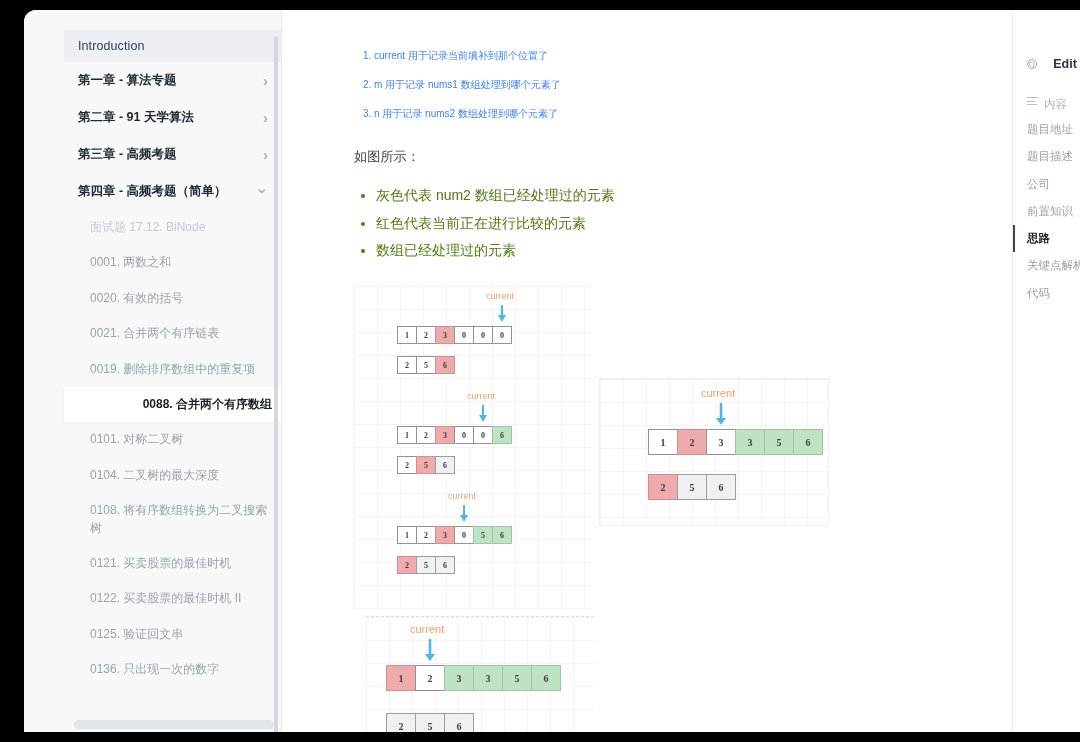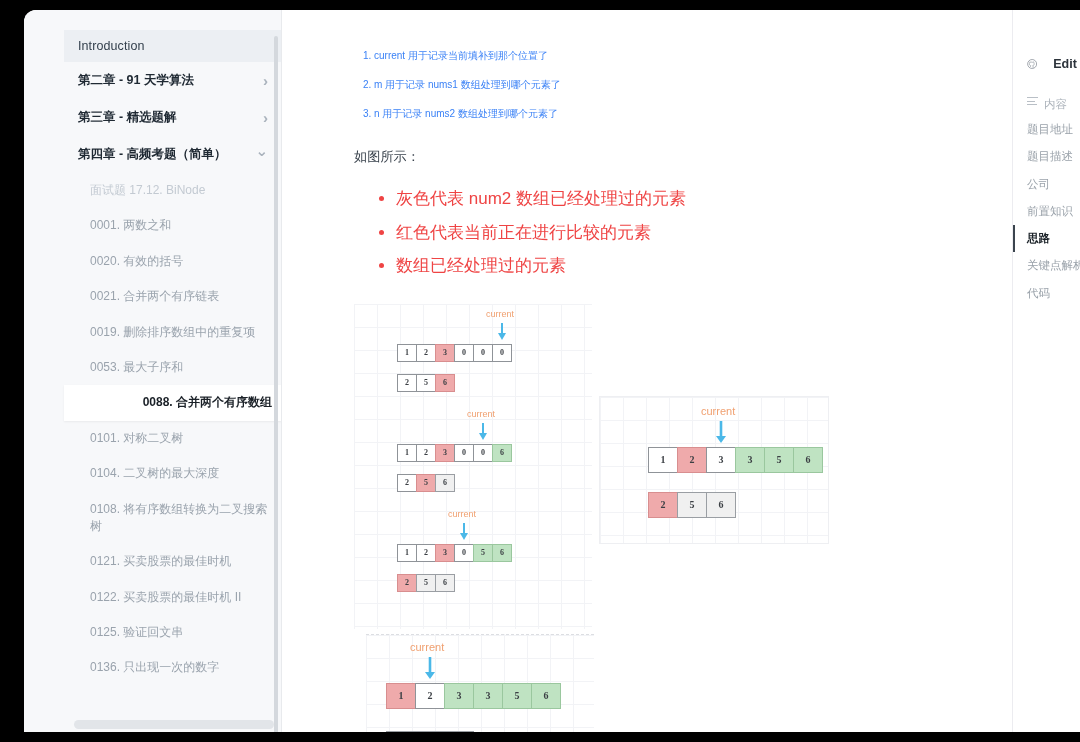--- a/index.html
+++ b/index.html
@@ -115,24 +115,23 @@
     line-height: 1.78;
     margin-top: 11px;
   }
   p.para {
     font-size: 13.2px;
     color: #3b444e;
     margin: 26px 0 16px 0;
   }
   ul.legend { margin: 0; padding: 0 0 0 22px; list-style: disc; }
   ul.legend li {
-    font-size: 17px;
-    color: #ef4444;
+    font-size: 14px;
+    color: #4d7c0f;
     line-height: 1.95;
-    margin-left: 20px;
   }
 
   
   .diagram-area { position: relative; margin-top: 22px; }
 
   .panel {
     position: absolute;
     background-color: #ffffff;
     background-image:
       linear-gradient(to right, #f2f3f6 1px, transparent 1px),
@@ -229,37 +228,40 @@
 
 <div id="app-window">
 
   <nav id="sidebar">
     <div id="sidebar-scroll">
       <div class="nav-intro">
         <span>Introduction</span>
       </div>
       <div id="chapters">
           <div class="nav-chapter">
+            <span>第一章 - 算法专题</span>
+            <span class="chev right"></span>
+          </div>
+          <div class="nav-chapter">
             <span>第二章 - 91 天学算法</span>
             <span class="chev right"></span>
           </div>
           <div class="nav-chapter">
-            <span>第三章 - 精选题解</span>
+            <span>第三章 - 高频考题</span>
             <span class="chev right"></span>
           </div>
           <div class="nav-chapter">
             <span>第四章 - 高频考题（简单）</span>
             <span class="chev down"></span>
           </div>
           <div class="nav-item dim"><span>面试题 17.12. BiNode</span></div>
           <div class="nav-item"><span>0001. 两数之和</span></div>
           <div class="nav-item"><span>0020. 有效的括号</span></div>
           <div class="nav-item"><span>0021. 合并两个有序链表</span></div>
           <div class="nav-item"><span>0019. 删除排序数组中的重复项</span></div>
-          <div class="nav-item"><span>0053. 最大子序和</span></div>
           <div class="nav-item active"><span>0088. 合并两个有序数组</span></div>
           <div class="nav-item"><span>0101. 对称二叉树</span></div>
           <div class="nav-item"><span>0104. 二叉树的最大深度</span></div>
           <div class="nav-item"><span>0108. 将有序数组转换为二叉搜索树</span></div>
           <div class="nav-item"><span>0121. 买卖股票的最佳时机</span></div>
           <div class="nav-item"><span>0122. 买卖股票的最佳时机 II</span></div>
           <div class="nav-item"><span>0125. 验证回文串</span></div>
           <div class="nav-item"><span>0136. 只出现一次的数字</span></div>
           <div class="nav-item"></div>
         </div>

